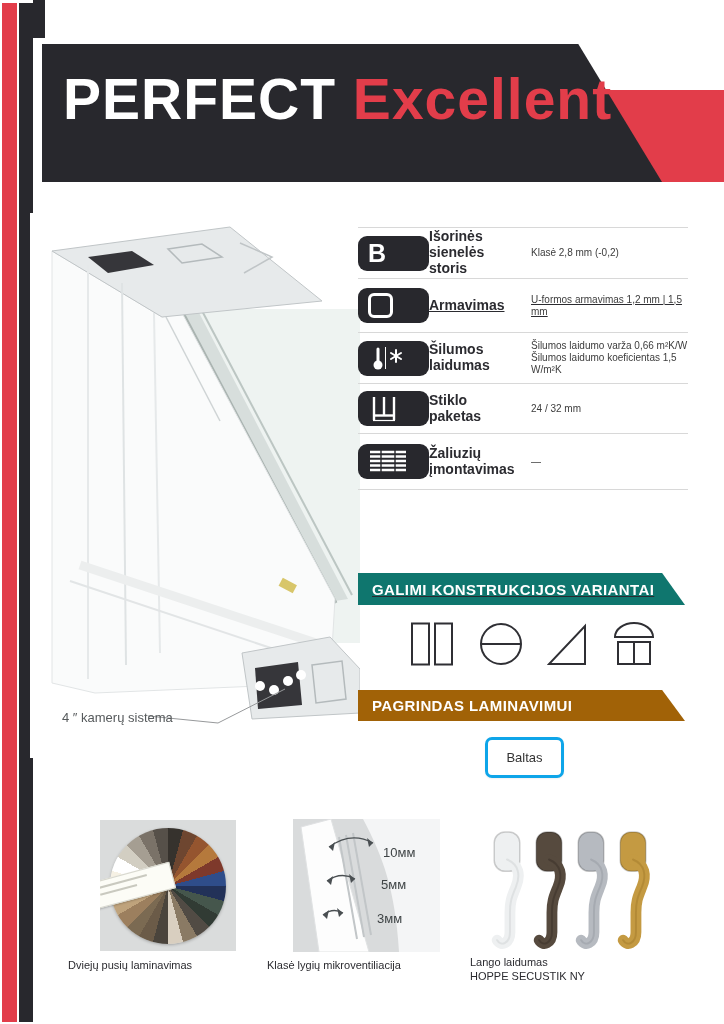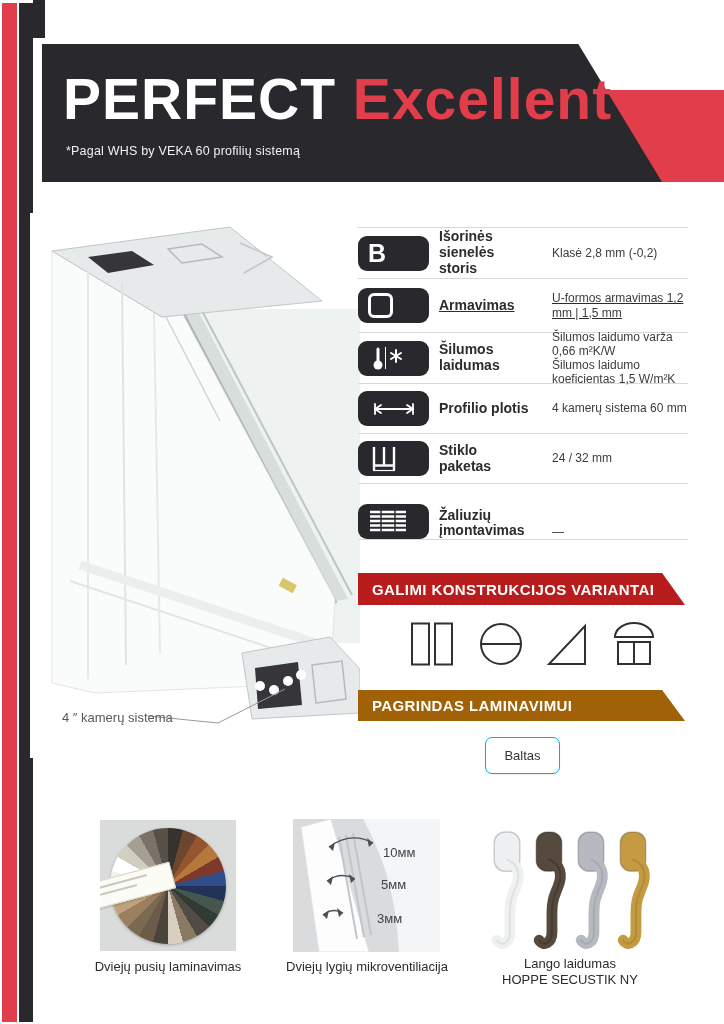--- a/index.html
+++ b/index.html
@@ -20,35 +20,35 @@
   .brand-title .w{color:#ffffff;}
   .brand-title .r{color:#e23d4a;}
   .subtitle{left:66px;top:144px;z-index:3;font-size:12.5px;color:#f2f2f2;letter-spacing:.2px;}
 
   
   .spec-table{left:358px;top:227px;width:330px;border-bottom:1px solid #d8d8d8;z-index:2;}
   .spec-row{display:flex;align-items:center;border-top:1px solid #d8d8d8;box-sizing:border-box;}
   .spec-icon{flex:0 0 71px;height:35px;background:#28282d;border-radius:9px;display:flex;
              align-items:center;padding-left:10px;box-sizing:border-box;}
   .spec-icon.center{justify-content:center;padding-left:0;}
-  .spec-label{width:92px;margin-left:10px;font-size:14px;font-weight:bold;line-height:1.12;color:#2b2b30;}
-  .spec-value{flex:1;margin-left:21px;font-size:12px;line-height:1.18;color:#3c3c3c;}
+  .spec-label{width:92px;font-size:14px;font-weight:bold;line-height:1.12;color:#2b2b30;}
+  .spec-value{flex:1;margin-left:10px;font-size:10px;line-height:1.18;color:#3c3c3c;}
   .glyph-b{color:#fff;font-size:25px;font-weight:bold;line-height:1;}
   .sq-outline{display:inline-block;width:19px;height:19px;border:3px solid #fff;border-radius:6px;}
 
   
-  .construction-banner{left:358px;top:573px;width:327px;height:32px;background:#b91c1c;
-       clip-path:polygon(0 0,93% 0,100% 100%,0 100%);display:flex;align-items:center;z-index:2;}
+  .construction-banner{left:358px;top:573px;width:327px;height:32px;background:#0f766e;
+       clip-path:polygon(0 0,93% 0,100% 100%,0 100%);display:flex;align-items:center;z-index:2;text-decoration:underline;}
   .lamination-banner{left:358px;top:690px;width:327px;height:31px;background:#a16207;
        clip-path:polygon(0 0,93% 0,100% 100%,0 100%);display:flex;align-items:center;z-index:2;}
   .banner-text{color:#fff;font-weight:bold;font-size:15px;letter-spacing:.4px;padding-left:14px;white-space:nowrap;}
 
   .variants{left:410px;top:618px;width:246px;height:48px;display:flex;justify-content:space-between;align-items:flex-end;}
 
-  .chip{left:485px;top:737px;width:73px;height:35px;background:#fff;border:1px solid #0ea5e9;border-radius:7px;
+  .chip{left:485px;top:737px;width:73px;height:35px;background:#fff;border:3px solid #0ea5e9;border-radius:7px;
         display:flex;align-items:center;justify-content:center;font-size:13px;color:#333;box-shadow:0 1px 2px rgba(0,0,0,.06);}
 
   .reco-heading{left:68px;top:788px;font-size:21px;font-weight:bold;color:#2b2b30;white-space:nowrap;}
 
   .card1{left:100px;top:820px;width:136px;height:131px;background:#dadcdc;overflow:hidden;}
   .card3{left:482px;top:824px;width:176px;height:126px;background:#ffffff;display:flex;justify-content:space-between;align-items:flex-end;padding:0 4px;box-sizing:border-box;}
 
   .fan{position:absolute;left:10px;top:8px;width:116px;height:116px;border-radius:50%;
        background:conic-gradient(from 210deg,
         #7b6a52 0 15deg,#9c7f5e 0 30deg,#bfa37c 0 45deg,#e3d6b8 0 60deg,
@@ -56,37 +56,36 @@
         #7a7268 0 135deg,#565049 0 150deg,#36322d 0 165deg,#6e4630 0 180deg,
         #95552f 0 195deg,#b5793c 0 210deg,#7e392b 0 225deg,#2f4d8a 0 240deg,
         #223158 0 255deg,#45564c 0 270deg,#313b34 0 285deg,#514b44 0 300deg,
         #8a7a64 0 315deg,#d9cfc0 0 330deg,#4a443c 0 345deg,#6b5b48 0 360deg);
        box-shadow:0 1px 3px rgba(0,0,0,.25);}
   .fan-dot{position:absolute;left:64px;top:62px;width:8px;height:8px;border-radius:50%;background:#efefef;box-shadow:0 0 2px rgba(0,0,0,.4);}
   .fan-card{position:absolute;left:-8px;top:52px;width:80px;height:25px;background:#fcfcf6;border:1px solid #d8d8cf;
             transform:rotate(-15deg);box-shadow:0 1px 2px rgba(0,0,0,.2);}
   .fan-card .ln{height:2px;background:#c9c9bf;margin:5px 6px 0 6px;}
 
-  .caption{position:absolute;width:200px;text-align:center;font-size:13px;color:#2b2b30;line-height:1.25;}
+  .caption{position:absolute;width:200px;font-size:11px;color:#2b2b30;line-height:1.25;}
 
   svg text{font-family:"Liberation Sans",sans-serif;}
 </style>
 </head>
 <body>
 
 <div class="page">
 
   <div class="abs strip-red"></div>
   <div class="abs strip-dark"></div>
   <div class="abs corner-block"></div>
 
   <div class="abs header-red-band"></div>
   <div class="abs header-banner"></div>
   <div class="abs brand-title"><span class="w">PERFECT</span><span class="r"> Excellent</span></div>
-  <div class="abs subtitle">*Pagal WHS by VEKA 60 profilių sistemą</div>
 
   <svg class="abs" style="left:30px;top:213px;" width="330" height="545" viewBox="0 0 330 545">
     <rect width="330" height="545" fill="#ffffff"></rect>
 
     <polygon points="150,96 330,96 330,430 248,430" fill="#eef3f1"></polygon>
     <polygon points="150,96 305,388 318,386 166,94" fill="#d7dedc"></polygon>
     <line x1="152" y1="98" x2="306" y2="390" stroke="#aab4b1" stroke-width="3"></line>
     <line x1="170" y1="94" x2="322" y2="382" stroke="#bcc6c3" stroke-width="2"></line>
 
     <path d="M22,38 L132,104 L152,100 L305,386 L300,470 L65,480 L22,470 Z" fill="#fafbfb" stroke="#e2e5e6" stroke-width="1"></path>
@@ -149,55 +148,38 @@
           </g>
         </svg>
       </div>
       <div class="spec-label">Šilumos laidumas</div>
       <div class="spec-value">
         <span style="display:block">Šilumos laidumo varža 0,66 m²K/W</span>
         <span style="display:block">Šilumos laidumo koeficientas 1,5 W/m²K</span>
       </div>
     </div>
 
-    <div class="spec-row" style="height:50px;">
-      <div class="spec-icon center">
-        <svg width="52" height="18" viewBox="0 0 52 18">
-          <g stroke="#fff" stroke-width="1.8" stroke-linecap="round">
-            <line x1="7" y1="9" x2="45" y2="9"></line>
-            <line x1="7" y1="9" x2="13" y2="5"></line>
-            <line x1="7" y1="9" x2="13" y2="13"></line>
-            <line x1="7" y1="4" x2="7" y2="14"></line>
-            <line x1="45" y1="9" x2="39" y2="5"></line>
-            <line x1="45" y1="9" x2="39" y2="13"></line>
-            <line x1="45" y1="4" x2="45" y2="14"></line>
-          </g>
-        </svg>
-      </div>
-      <div class="spec-label">Profilio plotis</div>
-      <div class="spec-value">4 kamerų sistema 60 mm</div>
-    </div>
 
     <div class="spec-row" style="height:50px;">
       <div class="spec-icon">
         <svg width="36" height="30" viewBox="0 0 36 30">
           <g stroke="#fff" stroke-width="2.4">
             <line x1="6" y1="3" x2="6" y2="26"></line>
             <line x1="16" y1="3" x2="16" y2="22"></line>
             <line x1="26" y1="3" x2="26" y2="26"></line>
             <line x1="5" y1="21.5" x2="27" y2="21.5"></line>
           </g>
           <line x1="5" y1="26.5" x2="27" y2="26.5" stroke="#fff" stroke-width="1.2"></line>
         </svg>
       </div>
       <div class="spec-label">Stiklo paketas</div>
       <div class="spec-value">24 / 32 mm</div>
     </div>
 
-    <div class="spec-row" style="height:56px;align-items:flex-end;">
+    <div class="spec-row" style="height:56px;">
       <div class="spec-icon">
         <svg width="40" height="26" viewBox="0 0 40 26">
           <g stroke="#fff" stroke-width="2.4">
             <line x1="2" y1="3" x2="38" y2="3"></line>
             <line x1="2" y1="7.5" x2="38" y2="7.5"></line>
             <line x1="2" y1="12" x2="38" y2="12"></line>
             <line x1="2" y1="16.5" x2="38" y2="16.5"></line>
             <line x1="2" y1="21" x2="38" y2="21"></line>
           </g>
           <line x1="13" y1="1" x2="13" y2="23" stroke="#28282d" stroke-width="1.4"></line>
@@ -294,19 +276,19 @@
       <path d="M21,32 C33,37 35,48 30,60 C26,70 24,74 24,86 L24,106 C24,117 15,121 11,114" fill="none" stroke-width="2" stroke-linecap="round" opacity="0.6" stroke="#9ba0a6"></path>
     </svg>
     <svg width="42" height="122" viewBox="0 0 42 124">
       <rect x="8" y="4" width="26" height="40" rx="11" stroke="rgba(0,0,0,0.2)" stroke-width="1.5" fill="#c49a42"></rect>
       <path d="M21,32 C33,37 35,48 30,60 C26,70 24,74 24,86 L24,106 C24,117 15,121 11,114" fill="none" stroke-width="11" stroke-linecap="round" stroke="#c49a42"></path>
       <path d="M21,32 C33,37 35,48 30,60 C26,70 24,74 24,86 L24,106 C24,117 15,121 11,114" fill="none" stroke-width="2" stroke-linecap="round" opacity="0.6" stroke="#a8812f"></path>
     </svg>
   </div>
 
   <div class="caption" style="left:68px;top:959px;">Dviejų pusių laminavimas</div>
-  <div class="caption" style="left:267px;top:959px;">Dviejų lygių mikroventiliacija</div>
+  <div class="caption" style="left:267px;top:959px;">Klasė lygių mikroventiliacija</div>
   <div class="caption" style="left:470px;top:956px;">
     <span style="display:block">Lango laidumas</span>
     <span style="display:block">HOPPE SECUSTIK NY</span>
   </div>
 
 </div>
 
 </body></html>

